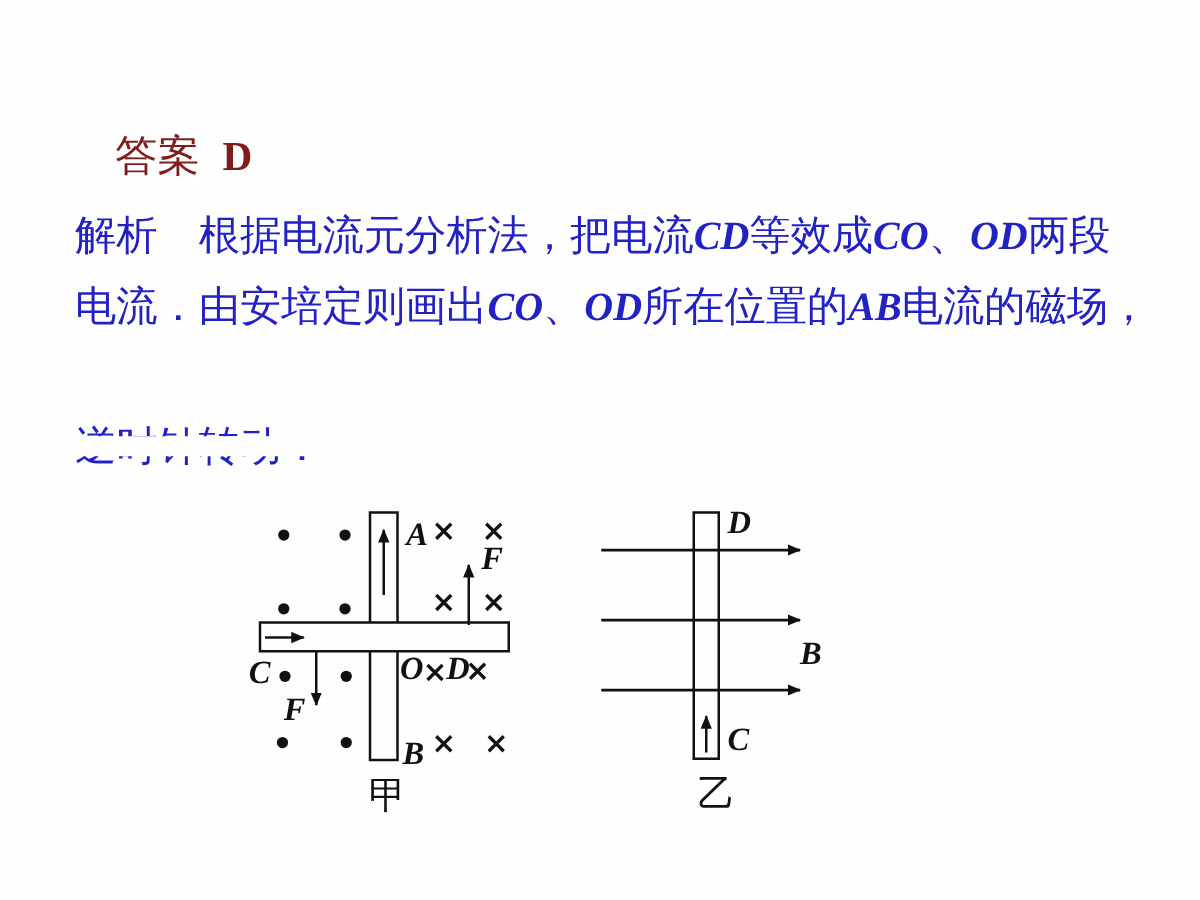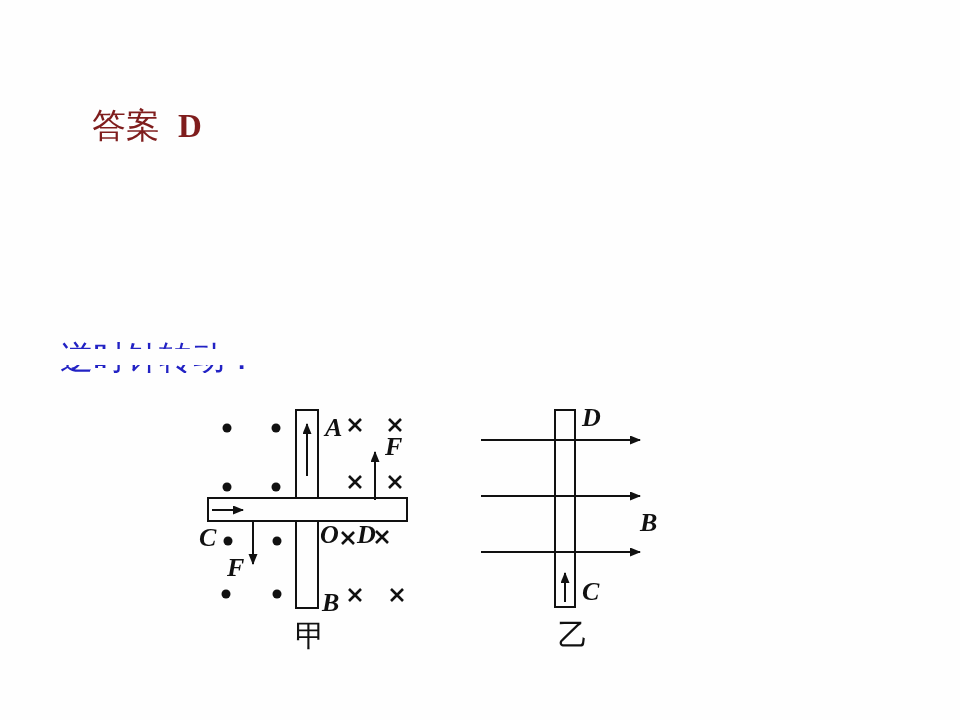--- a/index.html
+++ b/index.html
@@ -33,20 +33,22 @@
 </style>
 </head>
 <body>
 
 <div id="slide">
 
   <div id="answer-line">
     <span>答案</span><span id="answer-value">D</span>
   </div>
 
+  <div class="text-line" style="top:166px"><span class="seg-cjk">解析　根据电流元分析法，把电流</span><span class="seg-latin">CD</span><span class="seg-cjk">等效成</span><span class="seg-latin">CO</span><span class="seg-cjk">、</span><span class="seg-latin">OD</span><span class="seg-cjk">两段</span></div>
+  <div class="text-line" style="top:223px"><span class="seg-cjk">电流．由安培定则画出</span><span class="seg-latin">CO</span><span class="seg-cjk">、</span><span class="seg-latin">OD</span><span class="seg-cjk">所在位置的</span><span class="seg-latin">AB</span><span class="seg-cjk">电流的磁场，</span></div>
 
   <div id="clipped-line-wrap">
     <div class="text-line"><span class="seg-cjk">逆时针转动．</span></div>
     <div class="white-cover" id="cover-mid"></div>
     <div class="white-cover" id="cover-bot"></div>
   </div>
 
   <svg style="position:absolute;left:185px;top:392px" width="240" height="270" viewBox="0 0 240 270">
     <defs>
       <marker id="ah" markerUnits="userSpaceOnUse" markerWidth="12" markerHeight="10" refX="10" refY="4.5" orient="auto">

